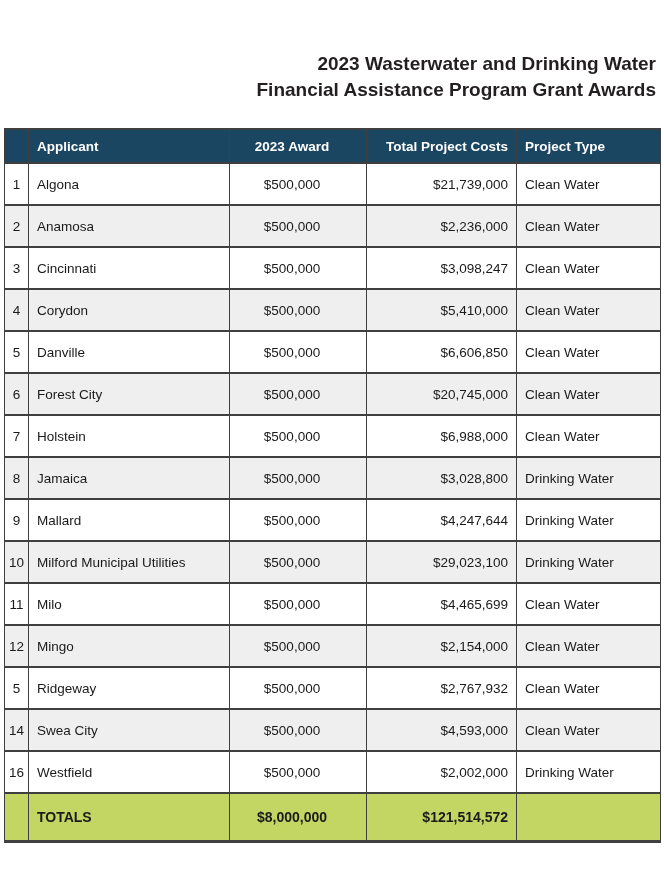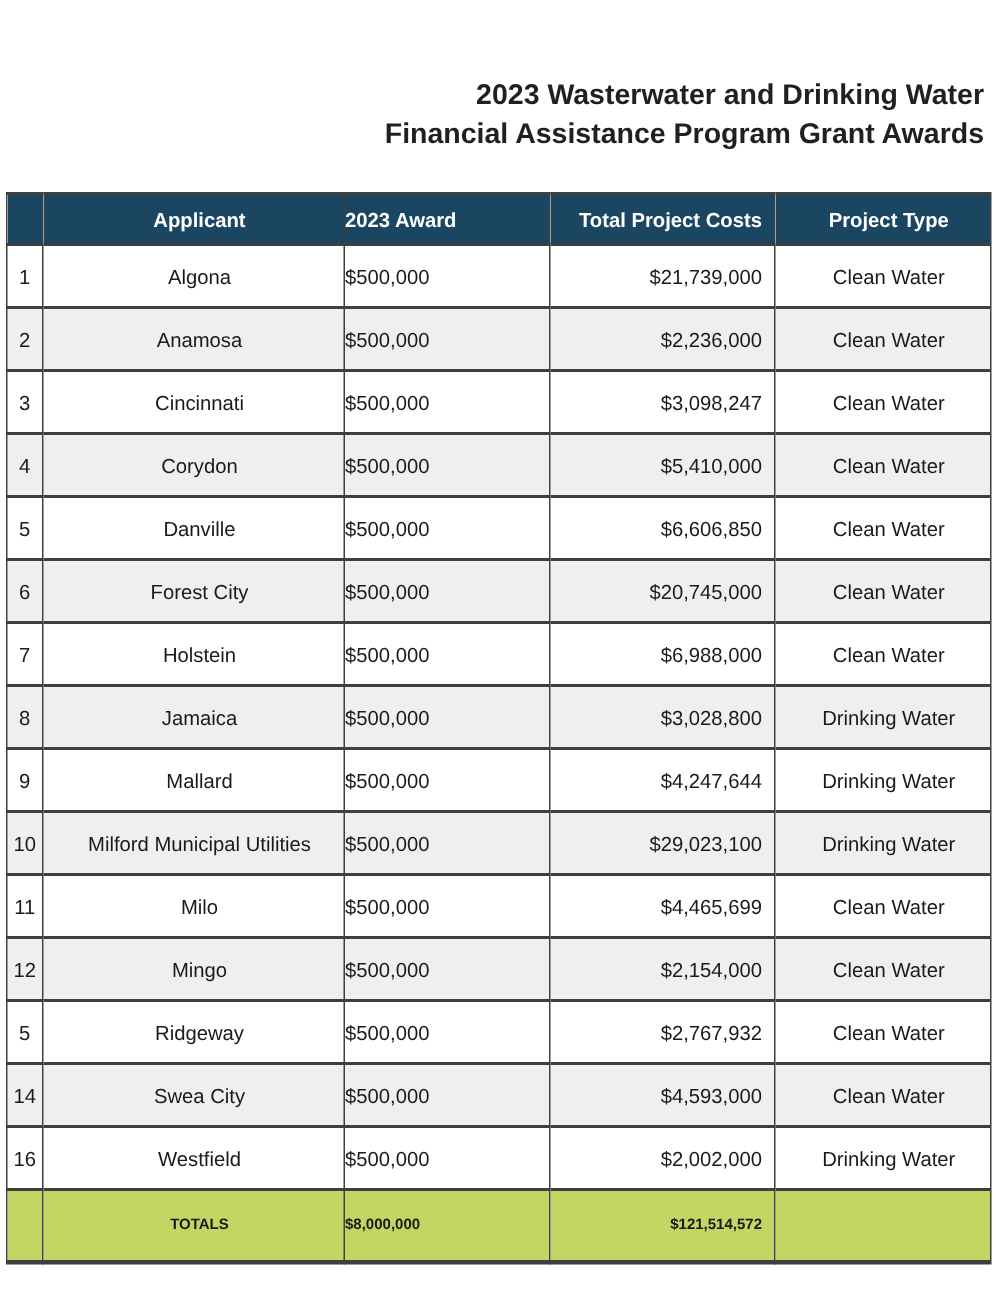--- a/index.html
+++ b/index.html
@@ -57,29 +57,29 @@
     background:#ffffff;
     color:var(--cell-text);
     font-size:13.5px;
     height:42px;
     padding:0;
   }
   tbody tr:nth-child(even) td{background:var(--alt-row-bg);}
   tfoot td{
     background:var(--totals-bg);
     color:var(--cell-text);
-    font-size:10px;
+    font-size:14px;
     font-weight:bold;
     height:48px;
     padding:0;
     vertical-align:middle;
   }
   .cell-num{text-align:center;}
-  .cell-left{text-align:center;padding-left:8px;}
-  .cell-right{text-align:left;padding-right:12px;}
+  .cell-left{text-align:left;padding-left:8px;}
+  .cell-right{text-align:center;padding-right:12px;}
   .cell-right-sm{text-align:right;padding-right:8px;}
 </style>
 </head>
 <body>
 
 <div class="page">
 
   <div class="title-block">
     <div>2023 Wasterwater and Drinking Water</div>
     <div>Financial Assistance Program Grant Awards</div>

